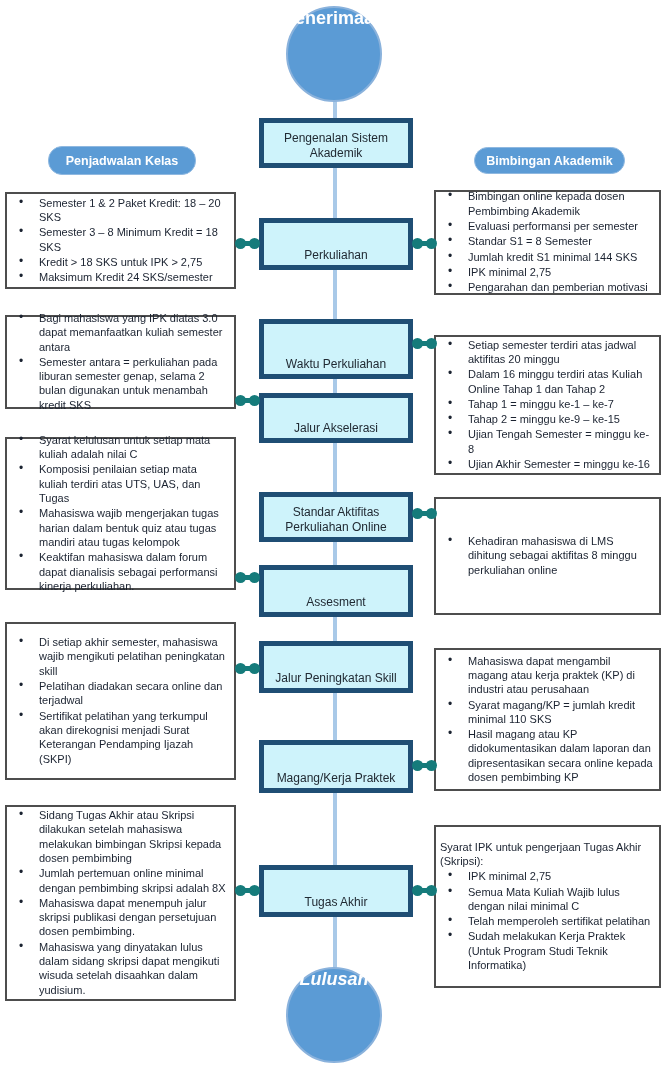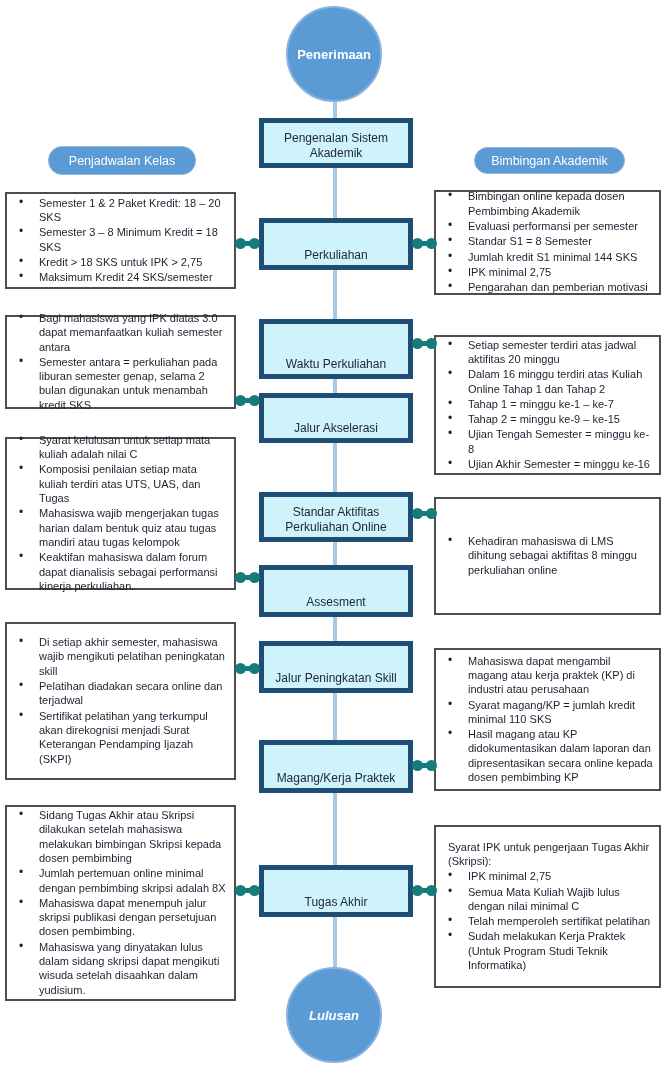--- a/index.html
+++ b/index.html
@@ -6,57 +6,57 @@
   #canvas{
     position:relative;width:666px;height:1077px;background:#fff;overflow:hidden;
     font-family:"Liberation Sans",sans-serif;color:#1c2430;
   }
   
   .spine{position:absolute;left:333px;top:54px;width:4px;height:963px;background:#a9c9e8;z-index:1;}
   
   .circle{
     position:absolute;width:96px;height:96px;border-radius:50%;
     background:#5b9bd5;border:2px solid #8ab2dc;box-sizing:border-box;
-    display:flex;align-items:center;justify-content:center;
-    color:#fff;font-weight:bold;font-size:13px;z-index:3;text-align:center;
+    display:flex;justify-content:center;
+    color:#fff;font-weight:bold;font-size:18px;z-index:3;text-align:center;
   }
   .start{left:286px;top:6px;} .end{left:286px;top:967px;font-style:italic;}
   
   .node{
     position:absolute;left:259px;width:154px;box-sizing:border-box;
     background:#cef3fb;border:5px solid #1f4e74;
     display:flex;align-items:flex-end;justify-content:center;text-align:center;
     font-size:12px;line-height:1.25;color:#212a33;z-index:3;padding:2px 6px;
   }
   .n0{top:118px;height:50px}.n1{top:218px;height:52px}.n2{top:319px;height:60px}
   .n3{top:393px;height:50px}.n4{top:492px;height:50px}.n5{top:565px;height:52px}
   .n6{top:641px;height:52px}.n7{top:740px;height:53px}.n8{top:865px;height:52px}
   
   .collbl{
     position:absolute;background:#5b9bd5;border:1px solid #8fb8e0;border-radius:14px;
     display:flex;align-items:center;justify-content:center;
-    color:#fff;font-weight:normal;font-size:12.5px;z-index:3;box-sizing:border-box;
+    color:#fff;font-weight:bold;font-size:12.5px;z-index:3;box-sizing:border-box;
   }
   .lbl-left{left:48px;top:146px;width:148px;height:29px;}
   .lbl-right{left:474px;top:147px;width:151px;height:27px;}
   
   .sbox{
     position:absolute;background:#fff;border:2px solid #4d4d4d;box-sizing:border-box;
     display:flex;flex-direction:column;justify-content:center;
     font-size:11px;line-height:1.3;color:#1a2230;z-index:3;padding:5px 6px 5px 0;
   }
   .l{left:5px;width:231px}.r{left:434px;width:227px}
   .l0{top:192px;height:97px}.l1{top:315px;height:94px}.l2{top:437px;height:153px}
   .l3{top:622px;height:158px}.l4{top:805px;height:196px}
   .r0{top:190px;height:105px}.r1{top:335px;height:140px}.r2{top:497px;height:118px}
   .r3{top:648px;height:143px}.r4{top:825px;height:163px}
   .sbox ul{list-style:none;margin:0;padding:0;}
   .sbox li{position:relative;padding-left:32px;margin:0 0 1px 0;}
   .sbox li::before{content:"\2022";position:absolute;left:12px;top:-1px;font-size:12px;}
-  .sbox .intro{margin:0 0 1px 0;padding-left:12px;}
+  .sbox .intro{margin:0 0 1px 0;padding-left:4px;}
   
   .conn{position:absolute;width:25px;height:11px;z-index:4;}
   .conn::before,.conn::after{
     content:"";position:absolute;top:0;width:11px;height:11px;border-radius:50%;background:#157b7b;
   }
   .conn::before{left:0}.conn::after{right:0}
   .conn .bar{position:absolute;top:3px;left:4px;right:4px;height:5px;background:#157b7b;}
   .cL1{left:235px;top:238px}.cR1{left:412px;top:238px}
   .cR2{left:412px;top:338px}.cL2{left:235px;top:395px}
   .cR3{left:412px;top:508px}.cL3{left:235px;top:572px}

